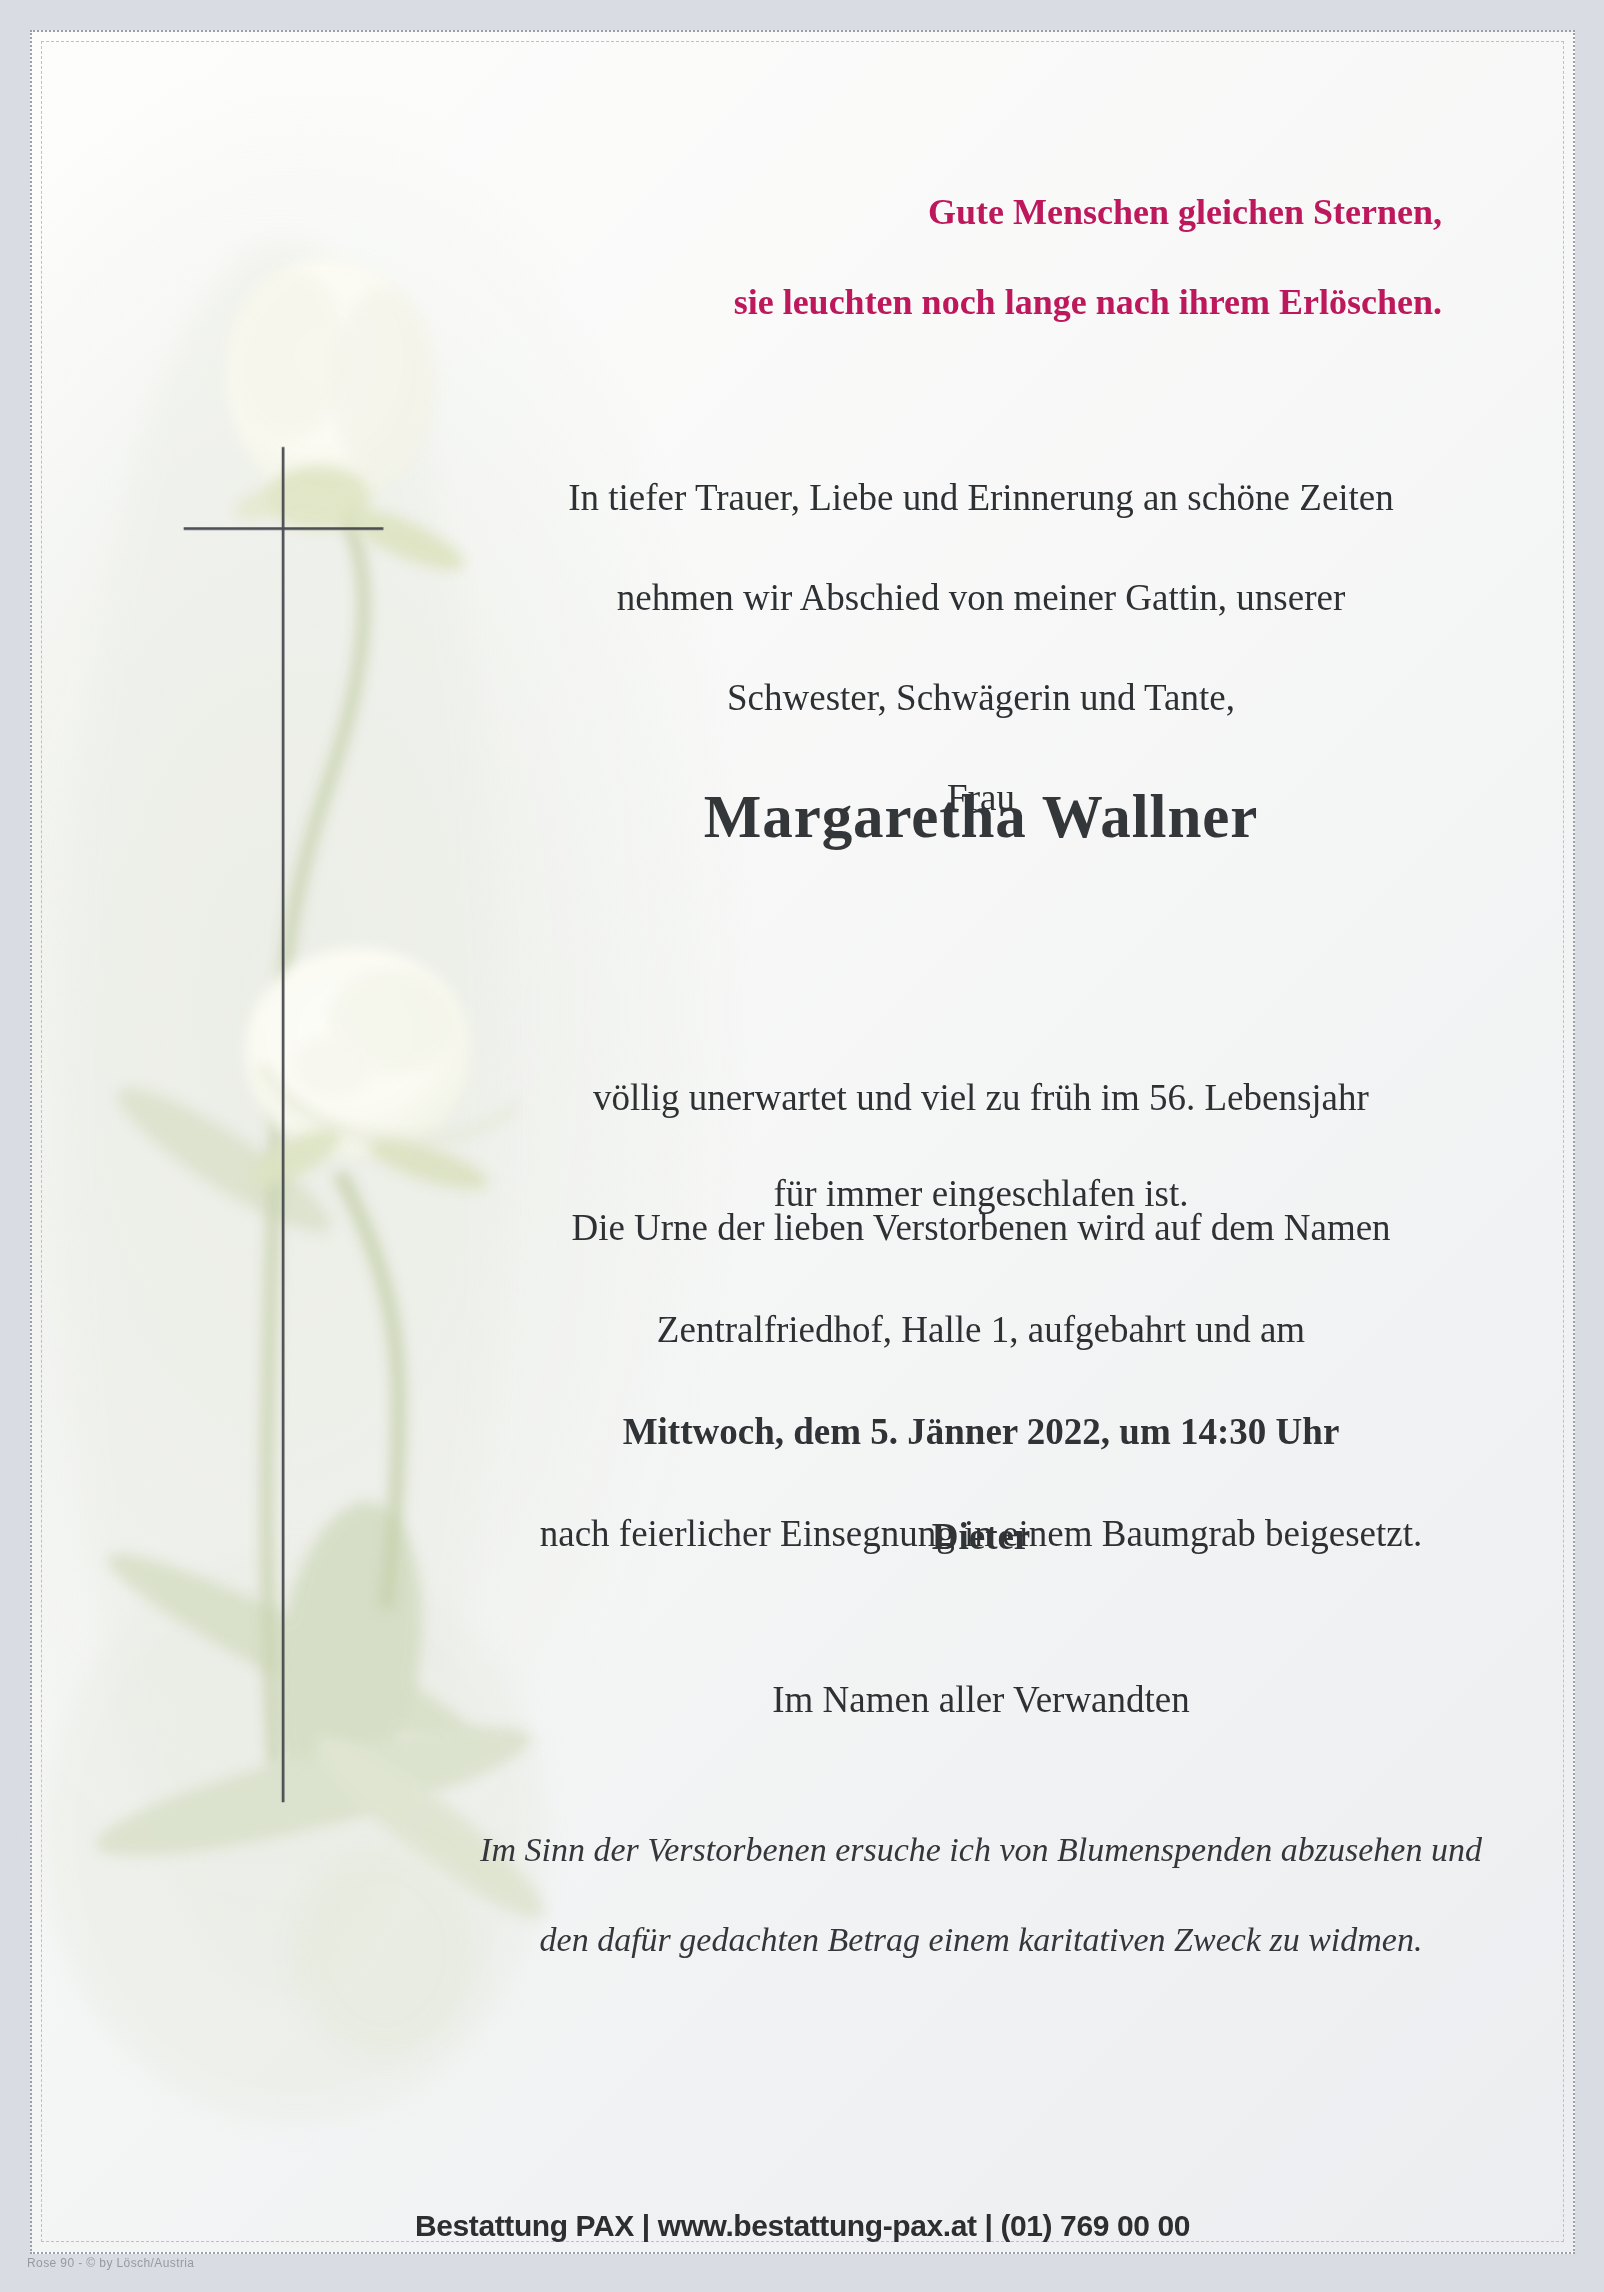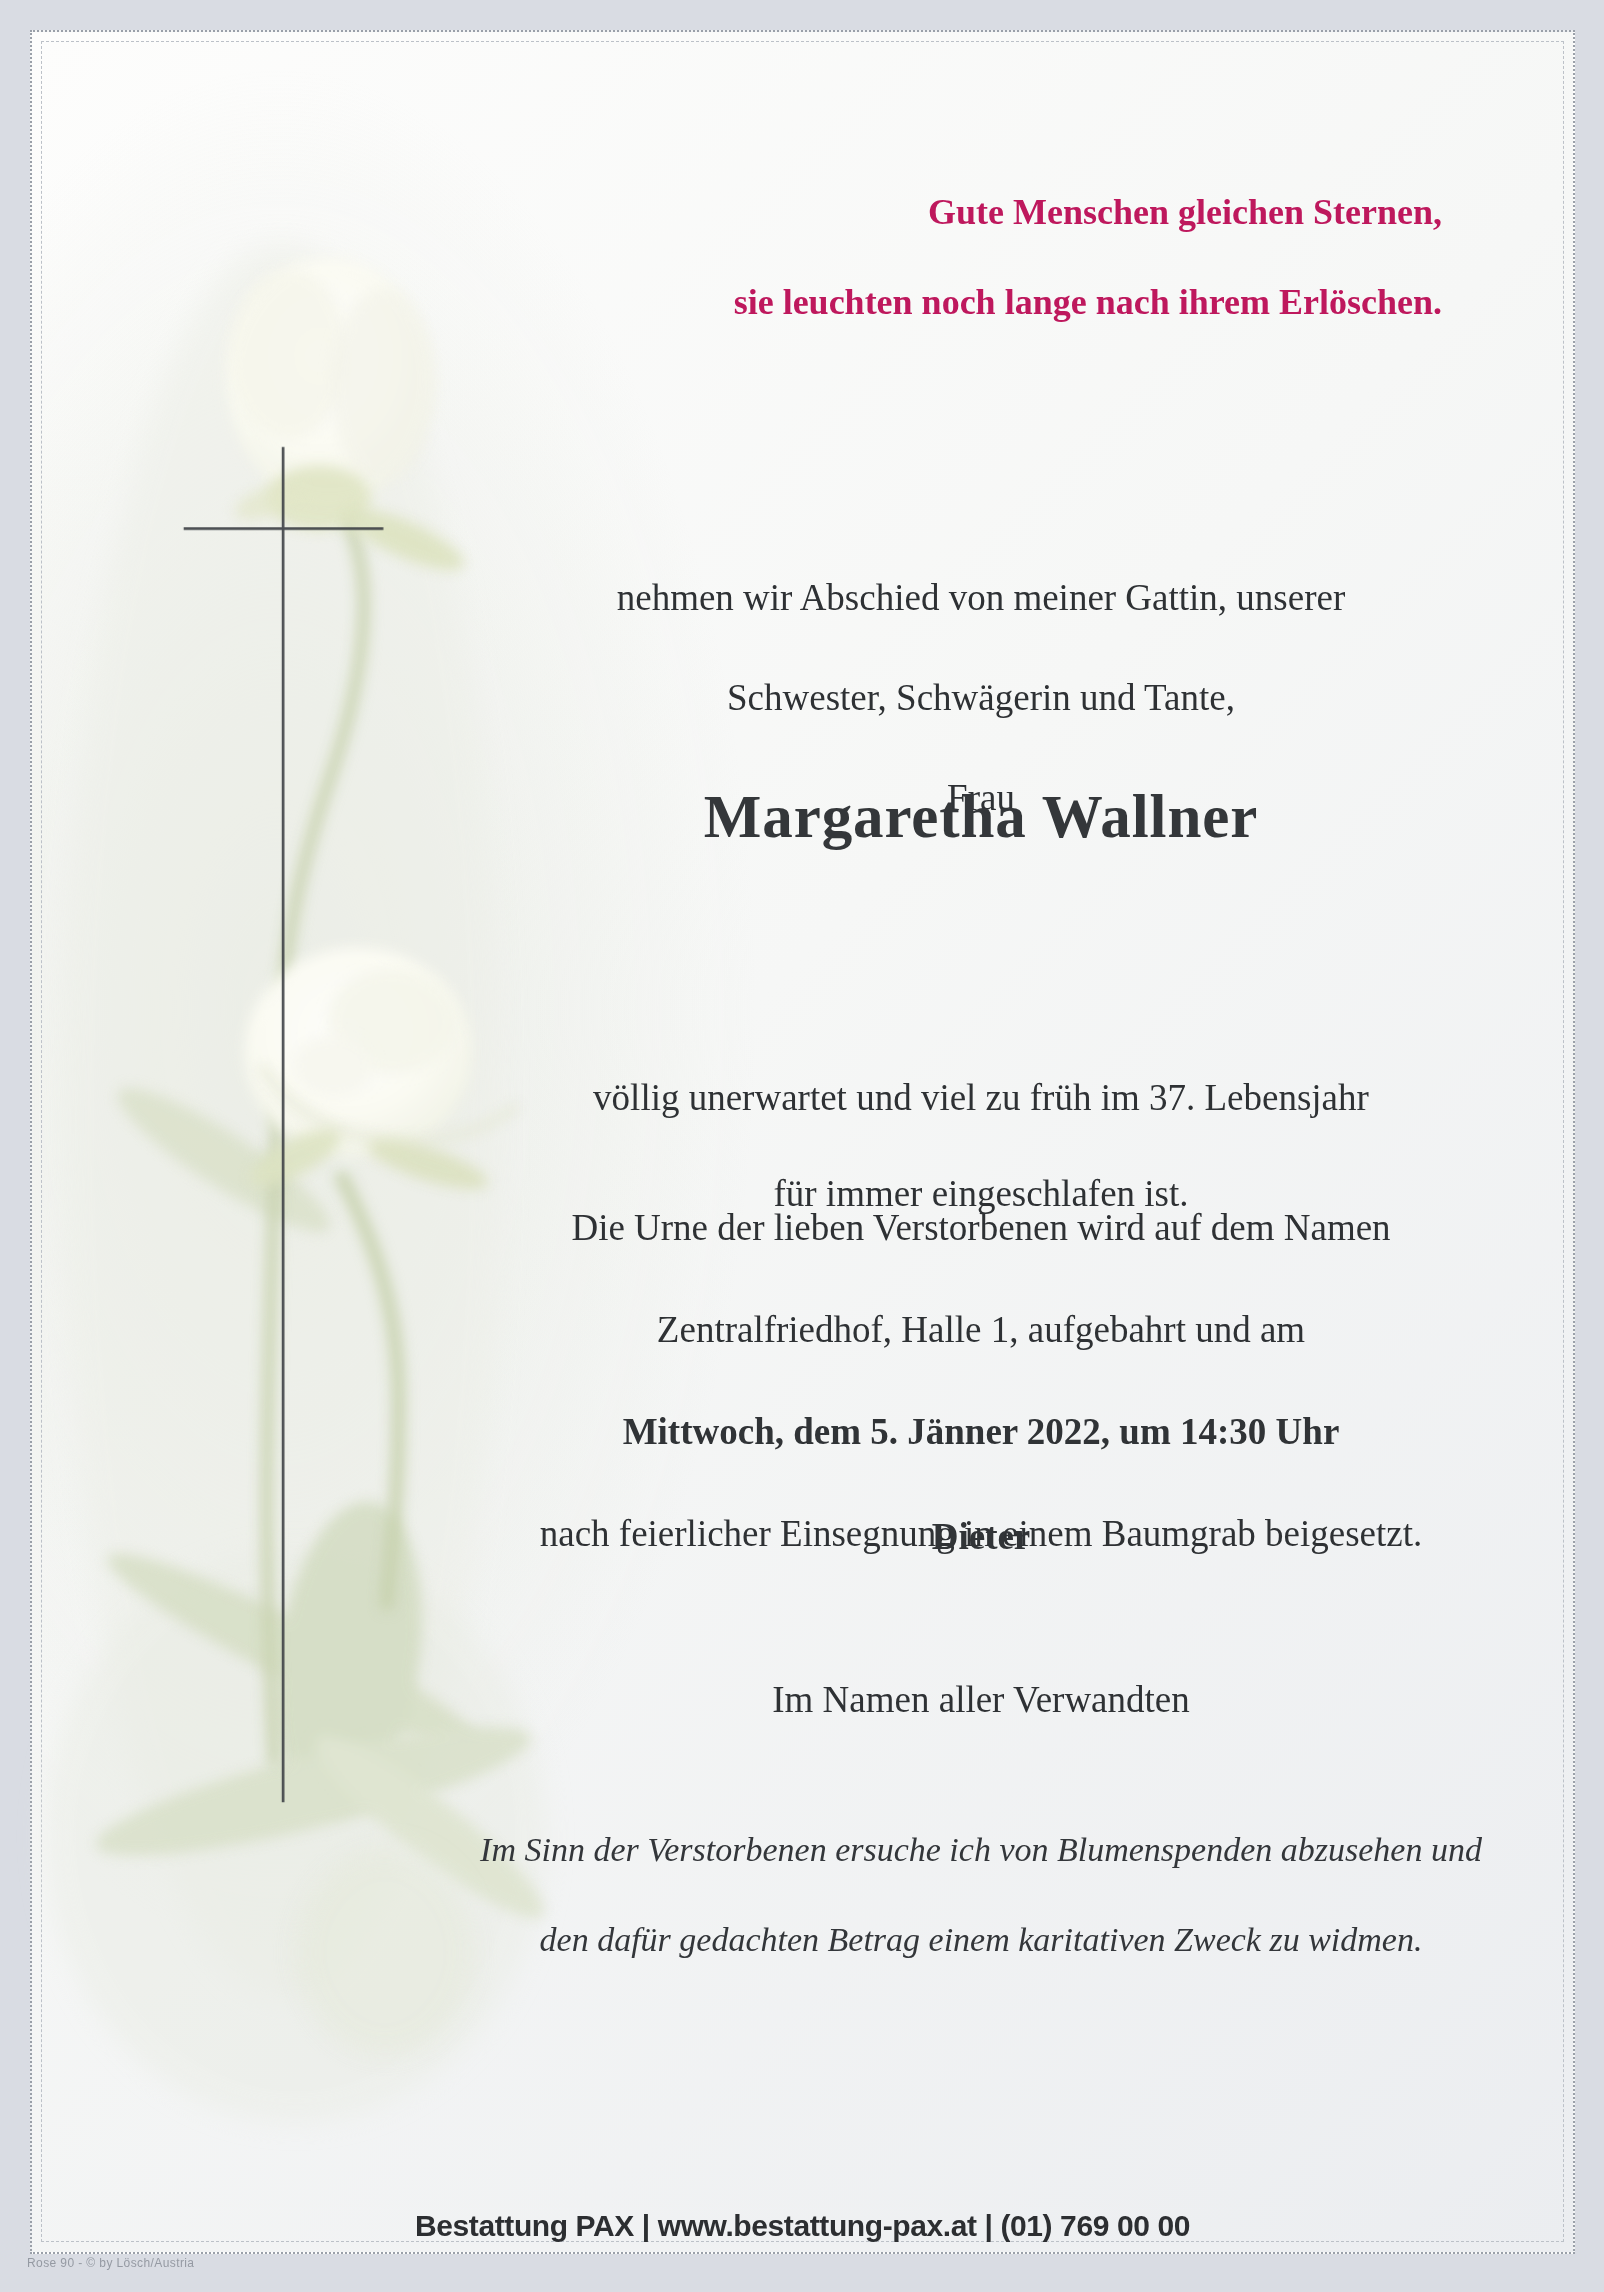--- a/index.html
+++ b/index.html
@@ -107,29 +107,29 @@
 
   <g stroke="#3f4347" stroke-width="3" opacity="0.92">
     <line x1="316" y1="499" x2="316" y2="2012"></line>
     <line x1="205" y1="590" x2="428" y2="590"></line>
   </g>
 </svg>
 
 <div class="txt quote"><span>Gute Menschen gleichen Sternen,</span><br>
 <span>sie leuchten noch lange nach ihrem Erlöschen.</span></div>
 
-<div class="txt col intro"><br>
+<div class="txt col intro"><span>In tiefer Trauer, Liebe und Erinnerung an schöne Zeiten</span><br>
 <span>nehmen wir Abschied von meiner Gattin, unserer</span><br>
 <span>Schwester, Schwägerin und Tante,</span><br>
 <span>Frau</span></div>
 
 <div class="txt col name">Margaretha Wallner</div>
 
 <div class="txt col death"><br>
-<span>völlig unerwartet und viel zu früh im 37. Lebensjahr</span><br>
+<span>völlig unerwartet und viel zu früh im 56. Lebensjahr</span><br>
 <span>für immer eingeschlafen ist.</span></div>
 
 <div class="txt col funeral"><span>Die Urne der lieben Verstorbenen wird auf dem Namen</span><br>
 <span>Zentralfriedhof, Halle 1, aufgebahrt und am</span><br>
 <span class="bold-line">Mittwoch, dem 5. Jänner 2022, um 14:30 Uhr</span><br>
 <span>nach feierlicher Einsegnung in einem Baumgrab beigesetzt.</span></div>
 
 <div class="txt col mourner">Dieter</div>
 
 <div class="txt col relatives">Im Namen aller Verwandten</div>

